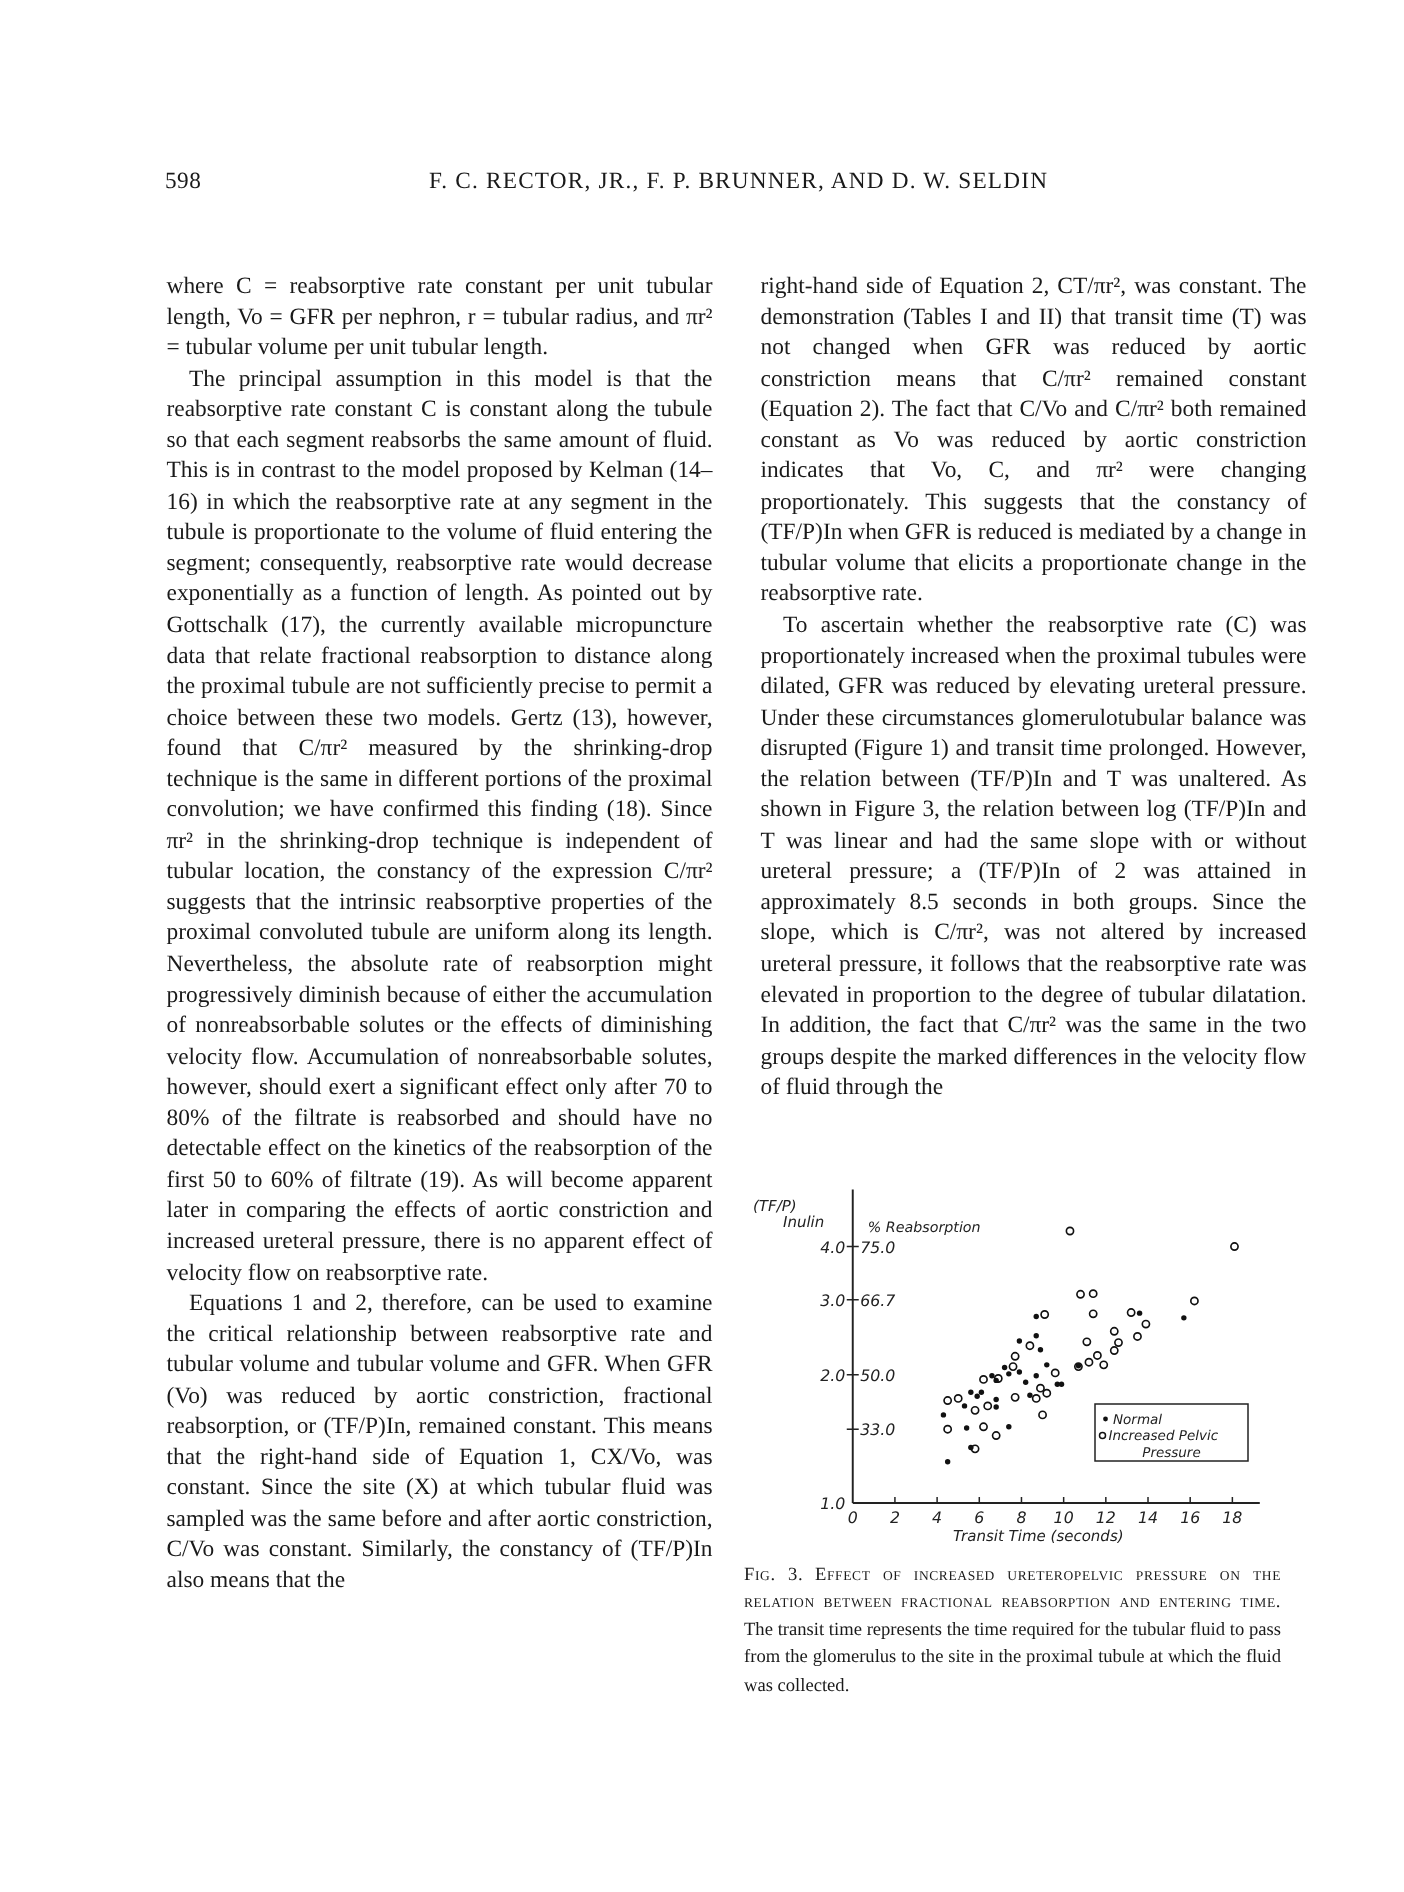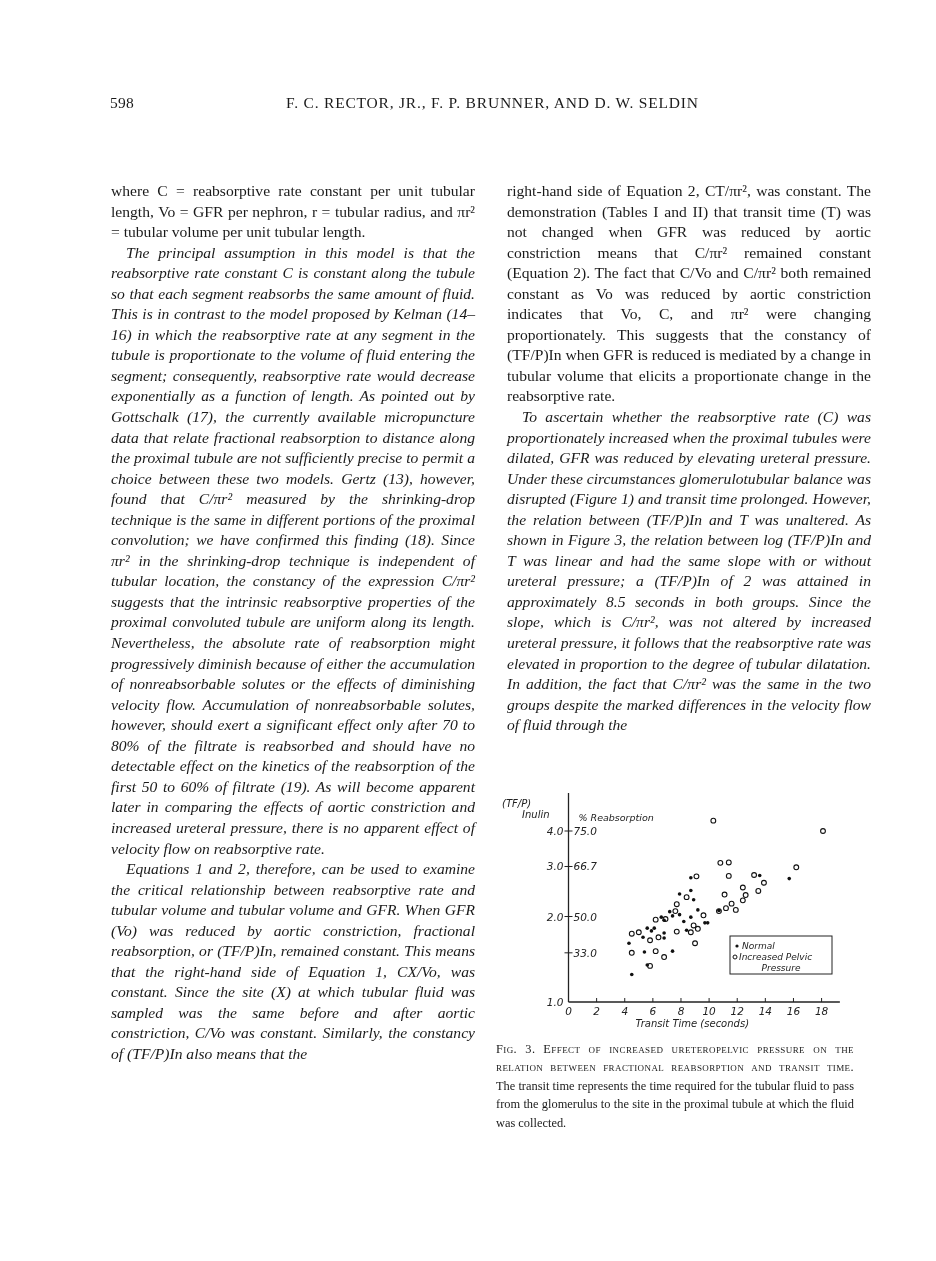--- a/index.html
+++ b/index.html
@@ -1,27 +1,27 @@
 <!DOCTYPE html>
 <html><head>
 <meta charset="utf-8">
 <style>
   html, body { margin: 0; padding: 0; background: #ffffff; }
   body { width: 936px; height: 1261px; position: relative; overflow: hidden;
          font-family: "Liberation Serif", "DejaVu Serif", serif; color: #1a1a1a; }
-  .running-head { position: absolute; top: 94px; left: 110px; width: 740px; height: 20px;
+  .running-head { position: absolute; top: 112px; left: 110px; width: 740px; height: 20px;
                   font-size: 15.5px; letter-spacing: 0.3px; }
   .page-num { position: absolute; left: 0; top: 0; }
   .authors { position: absolute; left: 176px; top: 0; letter-spacing: 0.8px; }
   .col { position: absolute; top: 134px; width: 364px; font-size: 15.6px; line-height: 20.55px;
          text-align: justify; hyphens: none; margin-top: 47px; }
   .col-left { left: 111px; }
   .col-right { left: 507px; }
   .col p { margin: 0; }
-  .col p.indent { text-indent: 15px; font-style: italic; }
+  .col p.indent { text-indent: 15px; }
   .chart-wrap { position: absolute; left: 490px; top: 785px; width: 370px; height: 250px; }
   .caption { position: absolute; left: 496px; top: 1040px; width: 358px; font-size: 12.4px;
              line-height: 18.4px; text-align: justify; }
   .sc { font-variant: small-caps; letter-spacing: 0.4px; }
   svg text { font-family: "DejaVu Sans", sans-serif; font-style: italic; fill: #222; }
 </style>
 </head>
 <body>
 
 <div class="running-head">
@@ -149,15 +149,15 @@
       <circle cx="247" cy="161" r="1.6" fill="#111"></circle>
       <text x="252" y="164" font-size="9" text-anchor="start">Normal</text>
       <circle cx="245" cy="172" r="2" fill="none" stroke="#111" stroke-width="1"></circle>
       <text x="249" y="175" font-size="9" text-anchor="start">Increased Pelvic</text>
       <text x="291" y="186" font-size="9" text-anchor="middle">Pressure</text>
     </svg>
 </div>
 
 <div class="caption">
   <span class="sc">Fig. 3.</span>
-  <span class="sc">Effect of increased ureteropelvic pressure on the relation between fractional reabsorption and transit time.</span>
+  <span class="sc">Effect of increased ureteropelvic pressure on the relation between fractional reabsorption and entering time.</span>
   <span>The transit time represents the time required for the tubular fluid to pass from the glomerulus to the site in the proximal tubule at which the fluid was collected.</span>
 </div>
 
 </body></html>

